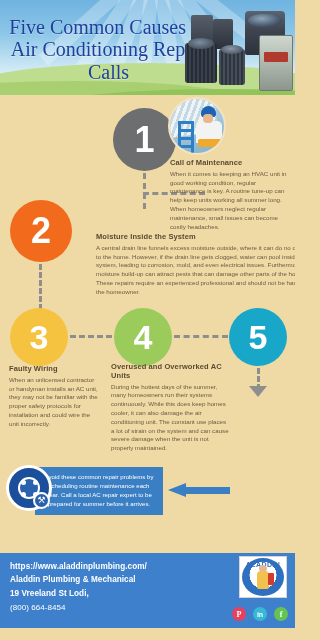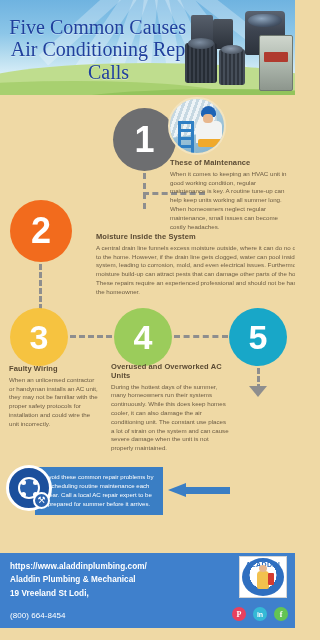--- a/index.html
+++ b/index.html
@@ -215,21 +215,21 @@
   }
 
   
   .footer {
     position:absolute; left:0; top:553px; width:295px; height:75px;
     background:#3f80cc; color:#ffffff; padding:7px 10px;
   }
   .footer .line {
     font-size:8.2px; font-weight:bold; line-height:1.62; letter-spacing:0.05px;
   }
-  .footer .phone { font-size:8px; font-weight:normal; margin-top:10px; }
+  .footer .phone { font-size:8px; font-weight:normal; margin-top:2px; }
   .logo {
     position:absolute; right:8px; top:3px; width:48px; height:42px;
     background:#ffffff; border:1px solid #d5d5d5;
     display:flex; align-items:center; justify-content:center; overflow:hidden;
   }
   .logo-inner {
     position:relative; width:42px; height:38px; border-radius:50%;
     background:radial-gradient(circle at 50% 45%,#ffffff 0 45%,#2f6fc0 46% 100%);
   }
   .logo-word {
@@ -314,21 +314,21 @@
     <div class="slats"></div>
     <div class="ladder"></div>
     <div class="arm"></div>
     <div class="torso"></div>
     <div class="helmet"></div>
     <div class="face"></div>
     <div class="belt"></div>
   </div>
 
   <div class="blk b1">
-    <h3>These of Maintenance</h3>
+    <h3>Call of Maintenance</h3>
     <p>When it comes to keeping an HVAC unit in good working condition, regular maintenance is key. A routine tune-up can help keep units working all summer long. When homeowners neglect regular maintenance, small issues can become costly headaches.</p>
   </div>
 
   <div class="blk b2">
     <h3>Moisture Inside the System</h3>
     <p>A central drain line funnels excess moisture outside, where it can do no damage to the home. However, if the drain line gets clogged, water can pool inside the system, leading to corrosion, mold, and even electrical issues. Furthermore, the moisture build-up can attract pests that can damage other parts of the home. These repairs require an experienced professional and should not be handled by the homeowner.</p>
   </div>
 
   <div class="blk b4">
     <h3>Overused and Overworked AC Units</h3>

